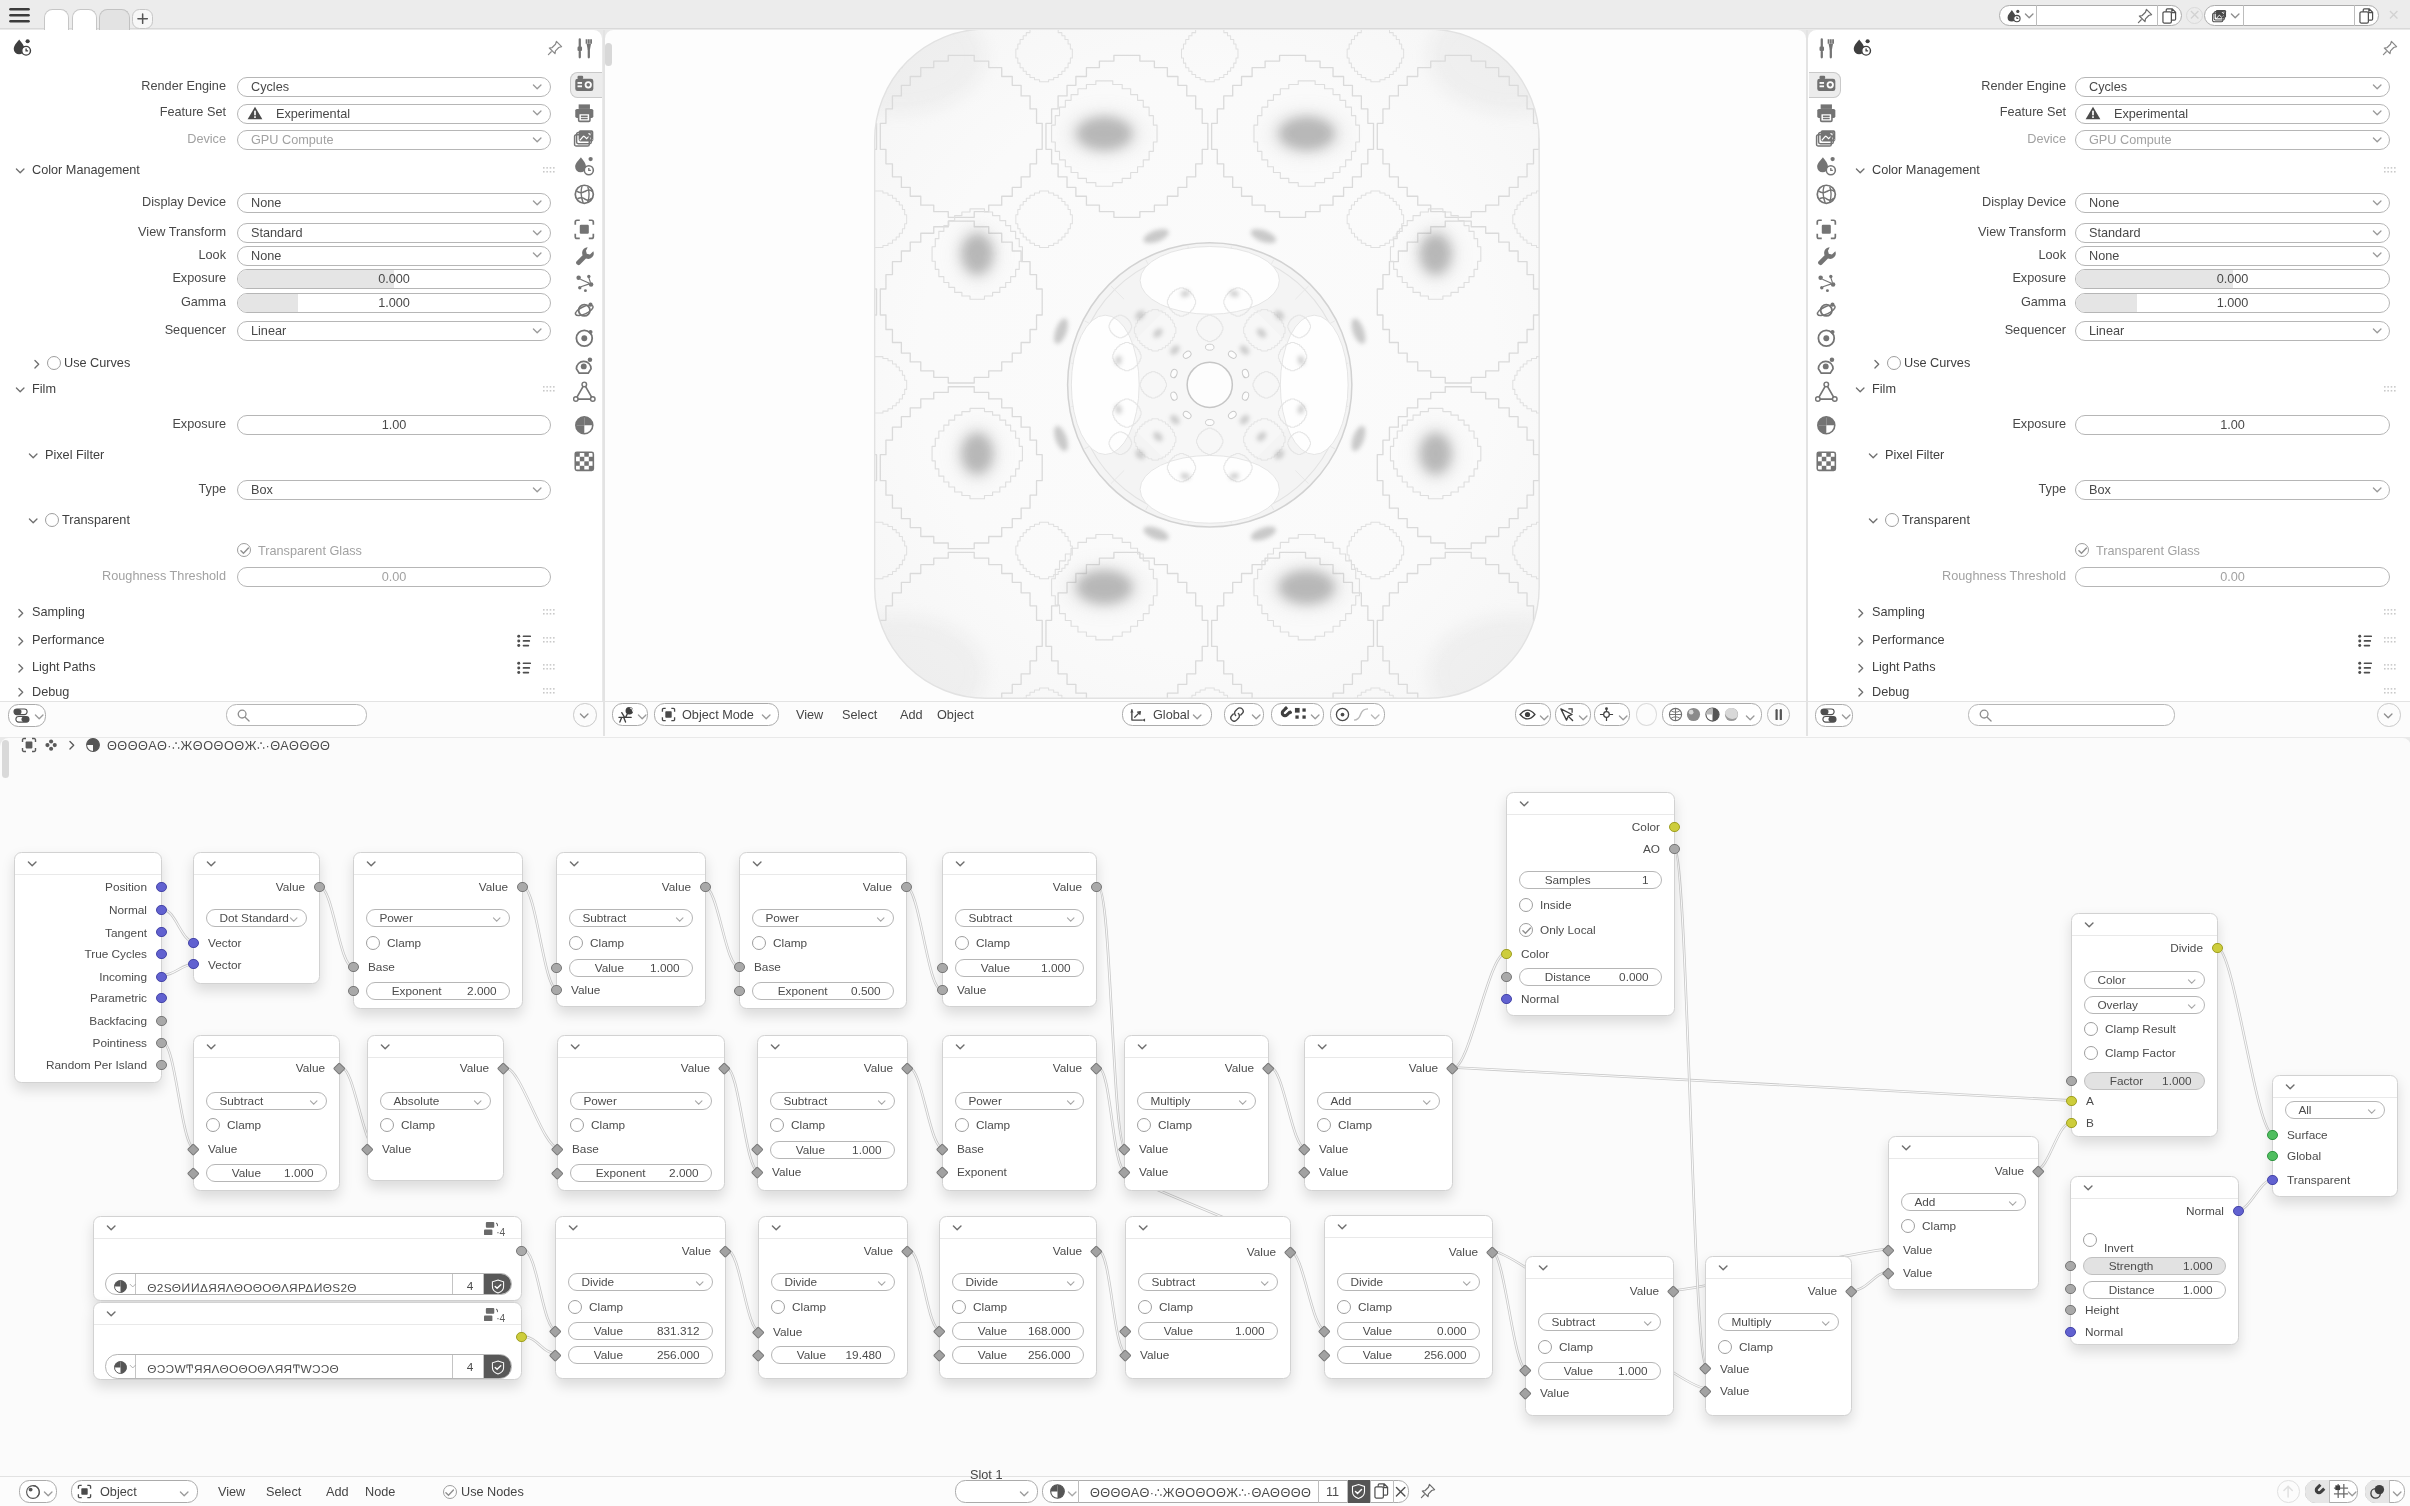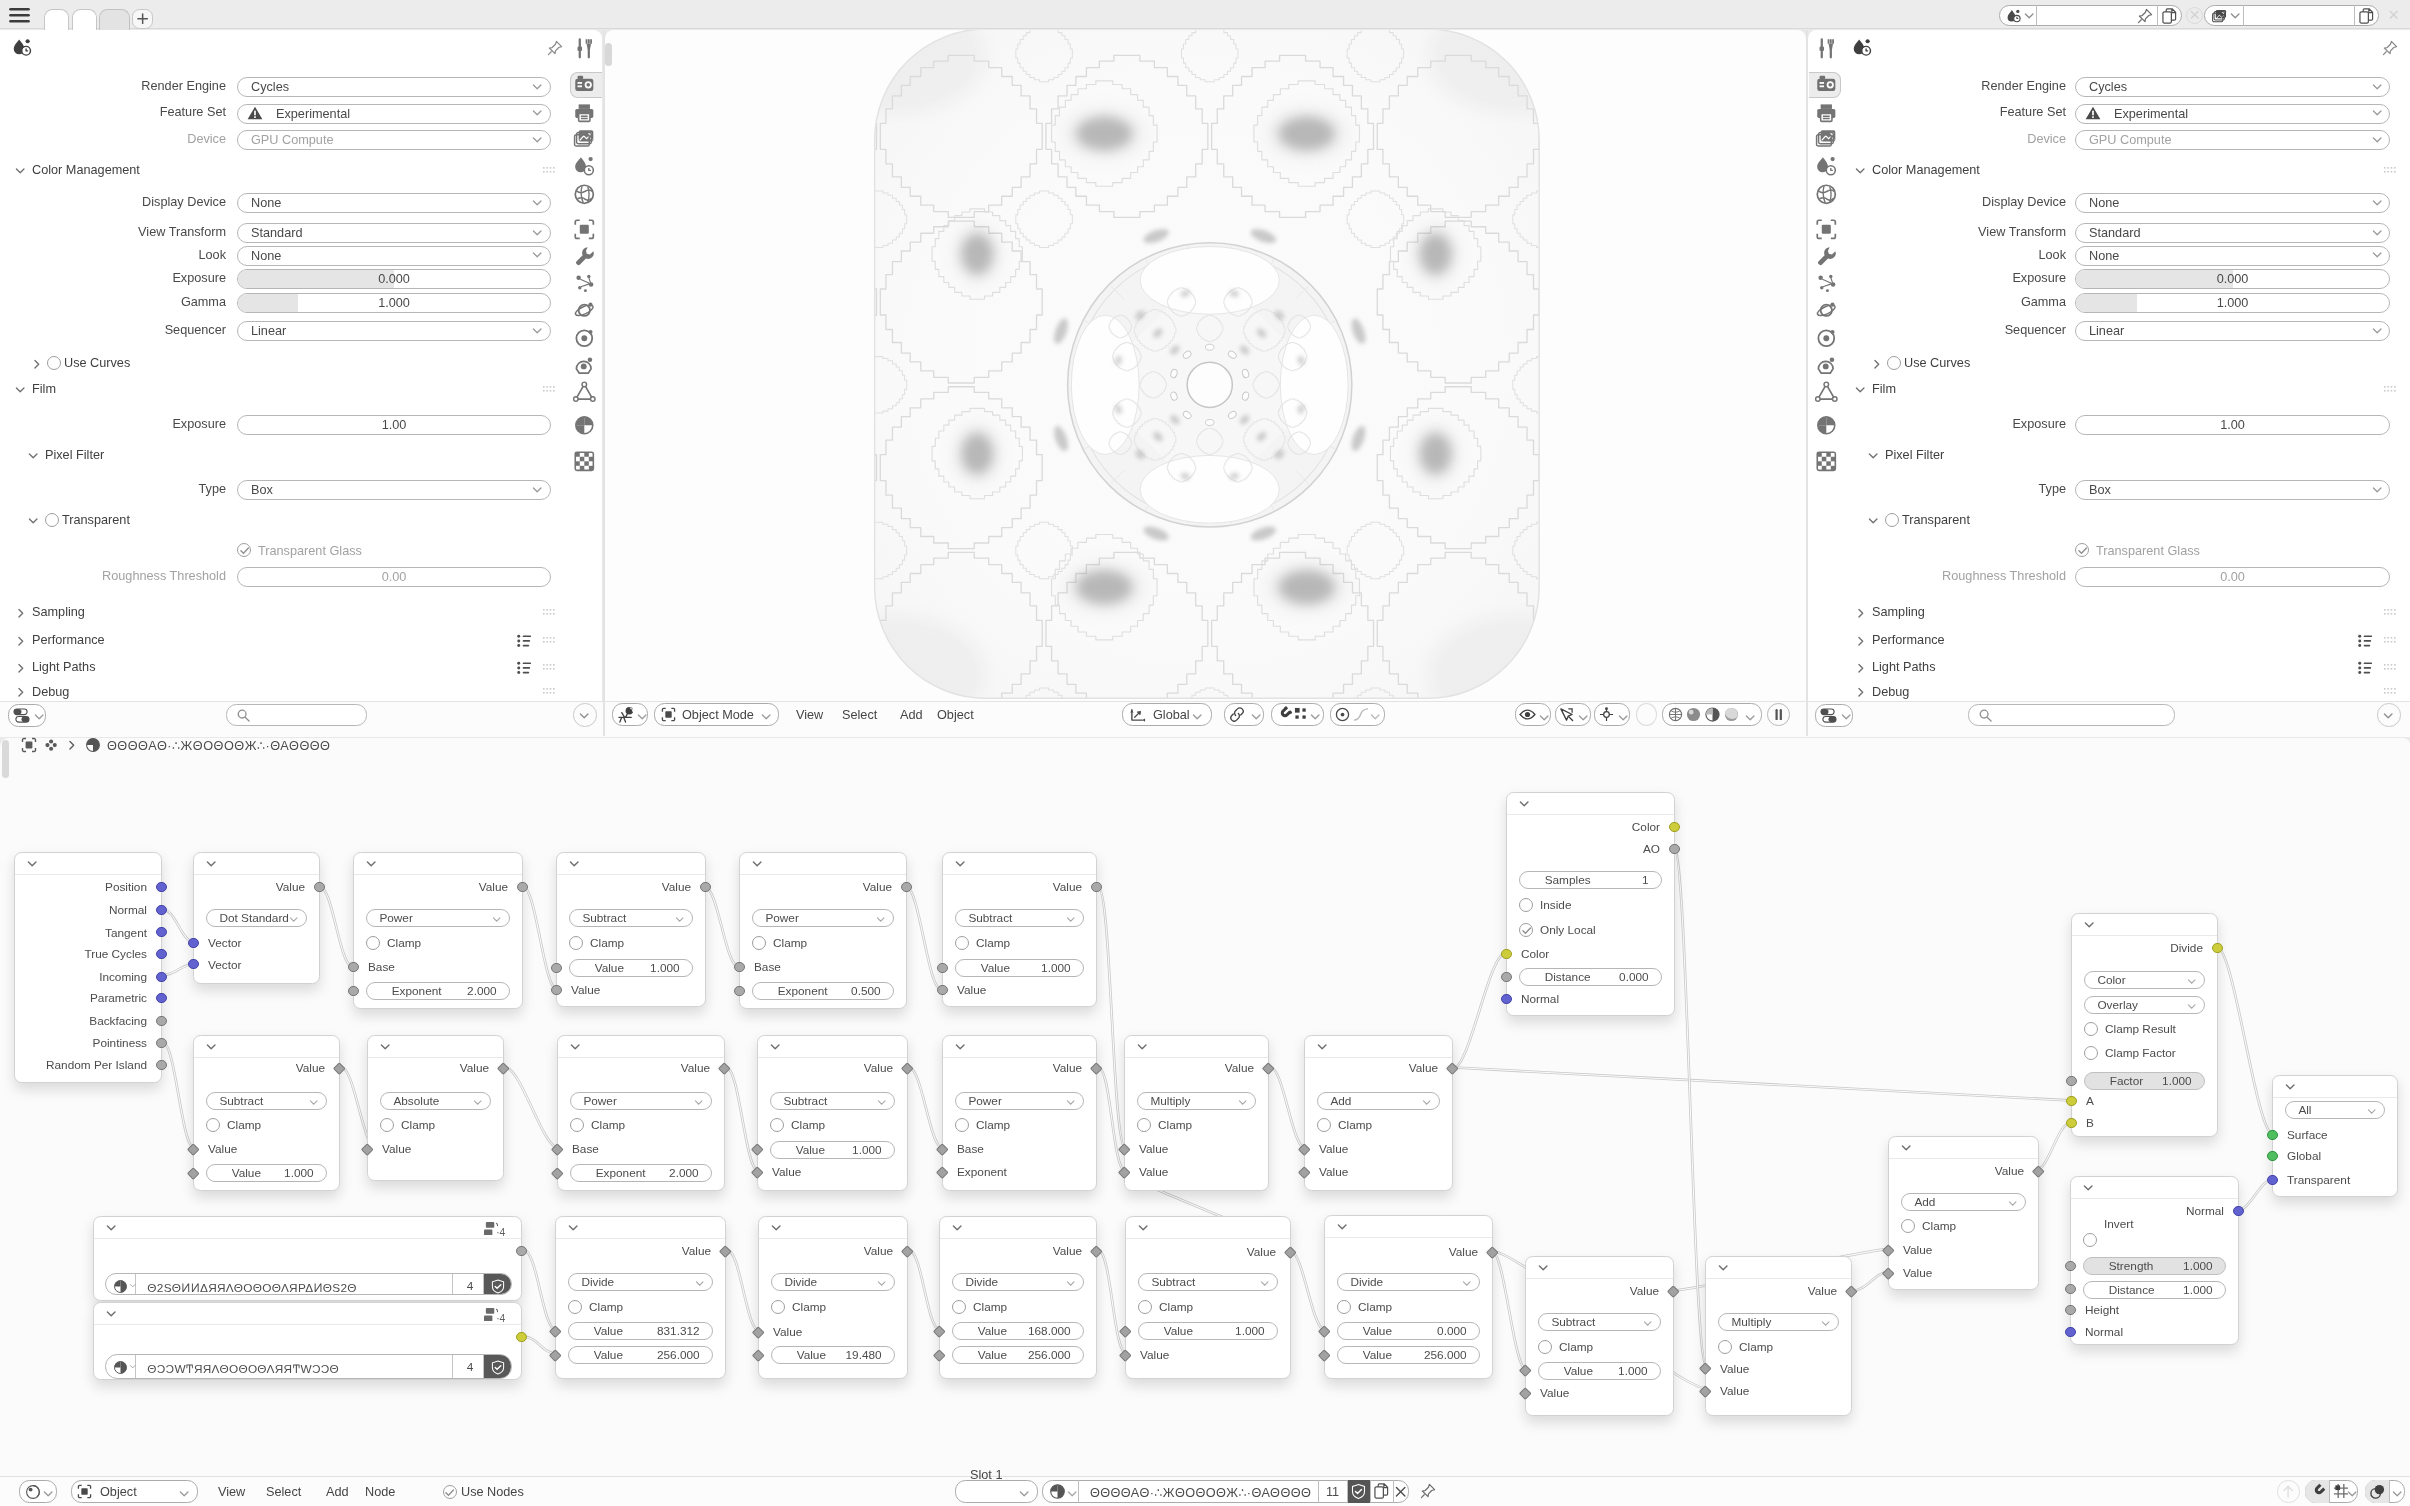--- a/index.html
+++ b/index.html
@@ -1698,21 +1698,21 @@
     <div class="sock sy" style="left:-5.6px;top:204px"></div>
   </div>
 <div class="node" style="left:2070px;top:1176px;width:169px;height:169px">
     <div class="nhead"></div>
     <svg class="abs" style="left:12.2px;top:7.5px" width="10.4" height="6.6" viewBox="0 0 11 7">
       <path d="M1.5 1 L5.5 5 L9.5 1" stroke="#6e6e6e" stroke-width="1.5" fill="none" stroke-linecap="round" stroke-linejoin="round"></path>
     </svg>
     <div class="nout" style="top:27px;left:0;right:14px">Normal</div>
     <div class="sock sb" style="right:-5.6px;top:29px"></div>
     <div class="radio" style="left:12.2px;top:56px"></div>
-    <div class="nin" style="left:33px;top:40px">Invert</div>
+    <div class="nin" style="left:33px;top:64px">Invert</div>
     <div class="ncap" style="top:80px;background:#e2e2e2;border-color:#c0c0c0">
       <span class="t">Strength</span>
       <span class="v">1.000</span>
     </div>
     <div class="sock sg" style="left:-5.6px;top:84px"></div>
     <div class="ncap" style="top:104px;">
       <span class="t">Distance</span>
       <span class="v">1.000</span>
     </div>
     <div class="sock sg" style="left:-5.6px;top:107px"></div>

